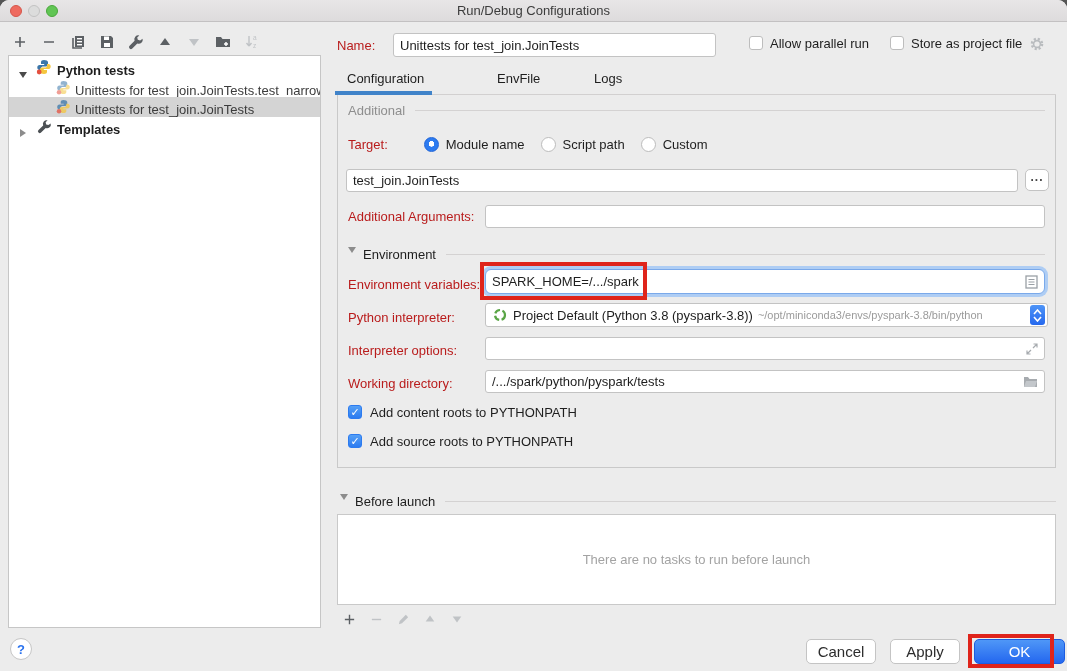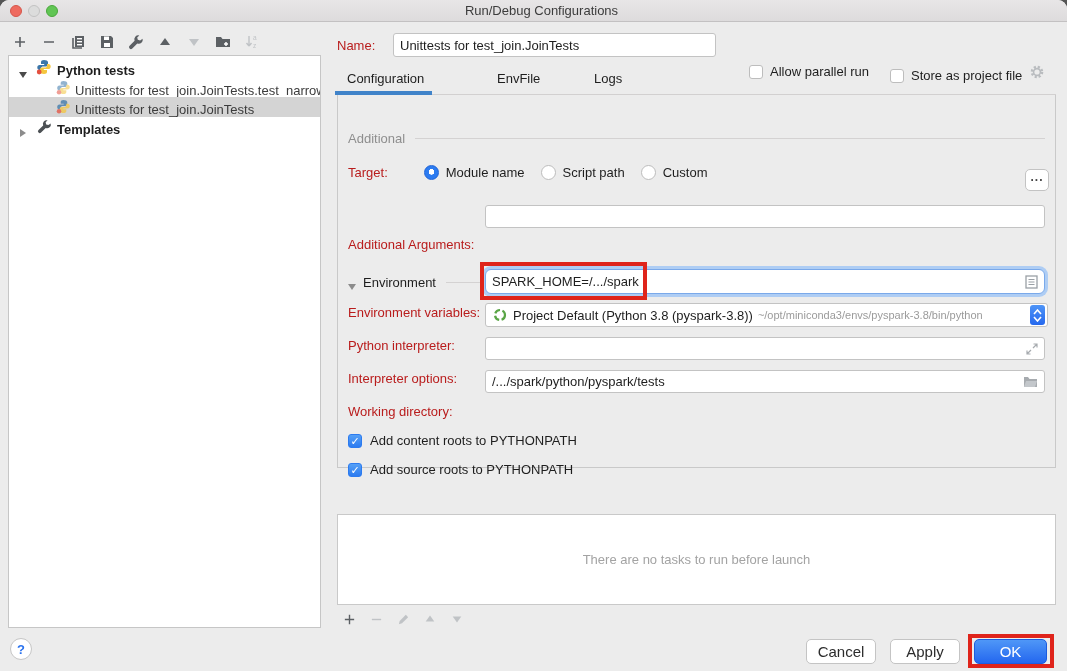--- a/index.html
+++ b/index.html
@@ -2,21 +2,21 @@
 <html><head>
 <meta charset="utf-8">
 <style>
   * { margin:0; padding:0; box-sizing:border-box; }
   body { background:#555; font-family:"Liberation Sans","DejaVu Sans",sans-serif; }
   .window { position:relative; width:1067px; height:671px; background:#ececec;
             border-radius:9px 9px 0 0; overflow:hidden; font-size:13px; color:#1e1e1e; }
 
   
   .titlebar { position:absolute; left:0; top:0; width:100%; height:22px;
-              background:linear-gradient(#e8e6e7,#dddbdc); border-bottom:1px solid #c3c1c2;padding-left:8px; }
+              background:linear-gradient(#e8e6e7,#dddbdc); border-bottom:1px solid #c3c1c2; }
   .tl-dot { position:absolute; top:5px; width:12px; height:12px; border-radius:50%; }
   .tl-close { left:10px; background:#ee6a5f; border:1px solid #d5554a; }
   .tl-min   { left:28px; background:#dcdcdc; border:1px solid #c2c2c2; }
   .tl-zoom  { left:46px; background:#61c554; border:1px solid #4aa73c; }
   .titlebar .title { position:absolute; width:100%; text-align:center; top:3px;
                      font-size:13px; color:#3c3c3c; }
 
   
   .side-toolbar { position:absolute; left:12px; top:31px; height:22px; display:flex;
                   align-items:center; gap:13px; }
@@ -43,21 +43,21 @@
   .radio { width:15px; height:15px; border-radius:50%; background:#fff; border:1px solid #bcbcbc; flex:none; }
   .radio.on { background:radial-gradient(circle at 50% 45%,#fff 0 2.6px,#2c7bf0 3px 100%); border:1px solid #1e63d8; }
 
   .tab { position:absolute; top:71px; color:#1e1e1e; cursor:default; }
   .tab-underline { position:absolute; left:335px; top:91px; width:97px; height:4px; background:#4083c9; }
   .tab-divider { position:absolute; left:335px; top:94px; width:721px; height:1px; background:#d2d0d0; }
 
   
   .cfg { position:absolute; left:337px; top:95px; width:719px; height:373px;
          border:1px solid #c9c9c9; border-top:none; }
-  .crow { position:absolute; display:flex; align-items:flex-end;margin-top:28px; }
+  .crow { position:absolute; display:flex; align-items:flex-start; }
   .sect { display:flex; align-items:center; width:100%; }
   .sect .line { flex:1; height:1px; background:#d4d2d2; margin-left:10px; }
   .graylbl { color:#8e8e8e; }
   .browse-btn { width:24px; height:22px; background:#fff; border:1px solid #c3c3c3; border-radius:5px;
                 font-weight:bold; color:#444; display:flex; align-items:center; justify-content:center;
                 font-size:12px; letter-spacing:1px; padding-bottom:6px; }
   .focus-ring { border:1px solid #7aa9ea !important; box-shadow:0 0 0 3px #aecdf4; }
   .combo { background:#fff; border:1px solid #c3c3c3; border-radius:3px; height:24px;
            display:flex; align-items:center; padding:0 2px 0 7px; }
   .stepper { width:15px; height:20px; margin-left:auto; border-radius:3px;
@@ -227,20 +227,21 @@
     <div class="crow" style="left:10px;top:42px;">
       <span class="lbl">Target:</span>
       <span class="radio on" style="margin-left:36px;"></span>
       <span style="margin-left:7px;">Module name</span>
       <span class="radio" style="margin-left:16px;"></span>
       <span style="margin-left:7px;">Script path</span>
       <span class="radio" style="margin-left:16px;"></span>
       <span style="margin-left:7px;">Custom</span>
     </div>
 
+    <input class="field" style="position: absolute; left: 8px; top: 74px; width: 672px; height: 23px;" value="test_join.JoinTests">
     <span class="browse-btn" style="position:absolute;left:687px;top:74px;">...</span>
 
     <div class="crow" style="left:10px;top:114px;">
       <span class="lbl">Additional Arguments:</span>
     </div>
     <input class="field" style="position: absolute; left: 147px; top: 110px; width: 560px; height: 23px;" value="">
 
     <div class="crow" style="left:10px;top:152px;right:10px;">
       <span class="tri-down" style="border-top-color:#8c8c8c;"></span>
       <span class="sect" style="margin-left:7px;">
@@ -352,18 +353,18 @@
     <span class="tbi">
       <svg width="12" height="12" viewBox="0 0 14 14">
           <path d="M7 11L2 4h10z" fill="#c0c3c6"></path>
         </svg>
       </span>
   </div>
 
   <div class="help-btn">?</div>
   <div class="btn" style="left:806px;width:70px;">Cancel</div>
   <div class="btn" style="left:890px;width:70px;">Apply</div>
-  <div class="btn btn-ok" style="left:974px;width:73px;">OK</div>
+  <div class="btn btn-ok" style="left:974px;width:91px;">OK</div>
 
   <div class="anno" style="left:480px;top:262px;width:167px;height:38px;"></div>
   <div class="anno" style="left:968px;top:634px;width:86px;height:34px;"></div>
 
 </div>
 
 </body></html>

